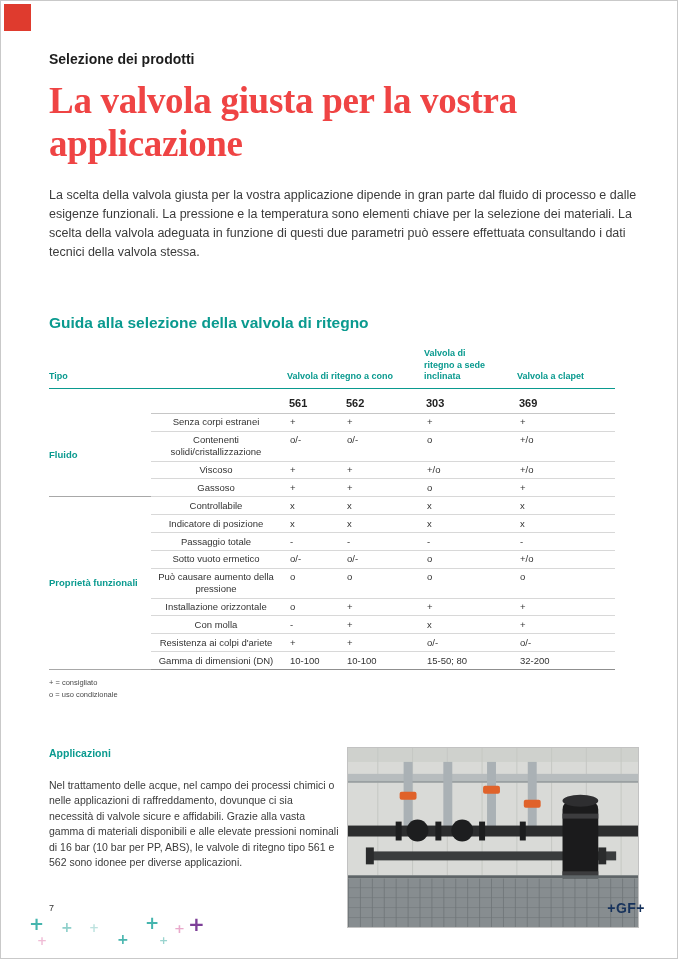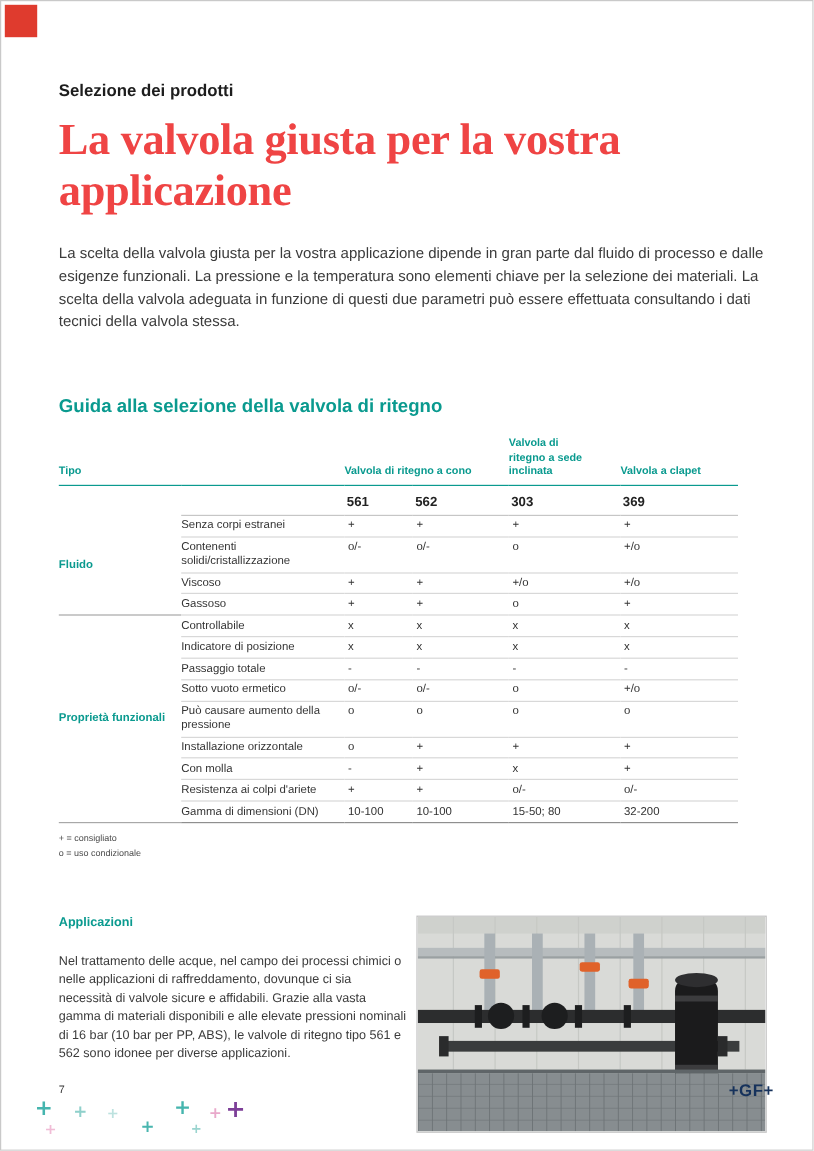--- a/index.html
+++ b/index.html
@@ -9,21 +9,21 @@
   .page {
     position:relative; width:678px; height:959px; margin:0 auto;
     background:#ffffff; border:1px solid #c9c9c9; overflow:hidden;
   }
 
   .corner-square {
     position:absolute; left:3px; top:3px; width:27px; height:27px;
     background:#df3b2e;
   }
 
-  .content { position:absolute; left:48px; top:66px; width:590px; }
+  .content { position:absolute; left:48px; top:50px; width:590px; }
 
   .kicker { font-size:14px; font-weight:bold; color:#1d1d1d; margin-bottom:13px; }
 
   .title {
     font-family:"Liberation Serif", serif; font-weight:bold;
     font-size:37px; line-height:1.16; color:#ef4444;
     width:560px; letter-spacing:-0.3px; margin-bottom:20px;
   }
 
   .intro { font-size:12.5px; line-height:1.52; color:#3b3b3b; width:588px; margin-bottom:52px; }
@@ -45,21 +45,21 @@
     font-size:11px; font-weight:bold; color:#222; vertical-align:bottom;
     padding:8px 0 4px 2px; border-bottom:1px solid #c6c6c6;
   }
 
   tbody th.grpname {
     font-size:9.5px; font-weight:bold; color:#0a9a8f; vertical-align:middle;
     border-bottom:1px solid #a8a8a8; line-height:1.3; padding-right:8px;
   }
   tbody td.lbl {
     font-size:9.5px; color:#333; padding:2.5px 6px 2.5px 0;
-    border-bottom:1px solid #d8d8d8; line-height:1.25;
+    border-bottom:1px solid #d8d8d8; line-height:1.25;text-align:center;
   }
   tbody td.val {
     font-size:9.5px; color:#333; padding:2.5px 0 2.5px 3px;
     border-bottom:1px solid #d8d8d8;
   }
   tbody tr.last td { border-bottom:1px solid #8f8f8f; }
 
   .legend { margin-top:7px; display:grid; grid-template-columns:104px 220px; }
   .legend div { font-size:7.5px; color:#4a4a4a; line-height:1.6; }
 

